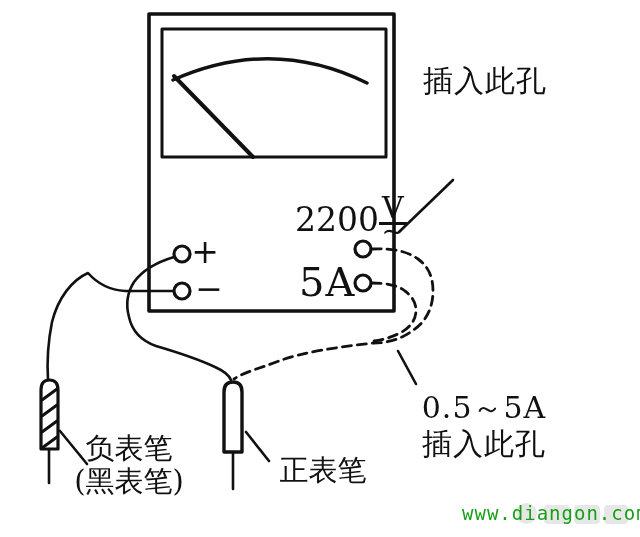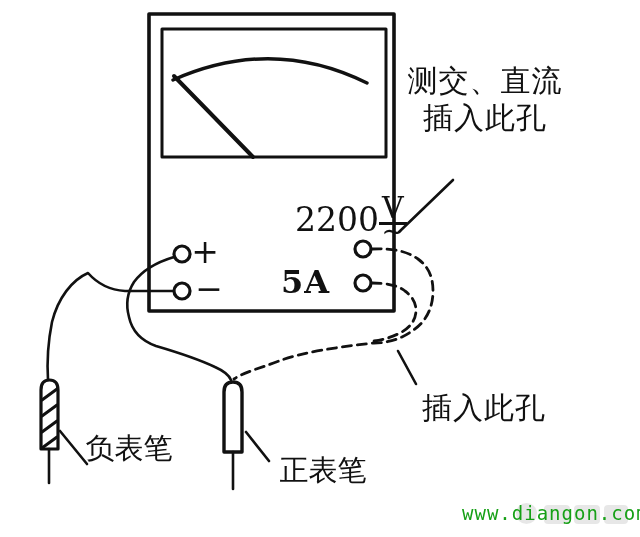--- a/index.html
+++ b/index.html
@@ -26,21 +26,21 @@
   .anno-top{left:383px;top:62px;width:204px;}
   .anno-bottom{left:383px;top:390px;width:202px;line-height:36px;}
   .probe-label{font-size:29px;line-height:33px;}
   .neg-label{left:52px;top:432px;width:154px;}
   .pos-label{left:245px;top:456px;width:156px;font-family:Liberation Mono, monospace;}
   .range-label{left:295px;top:203px;display:flex;align-items:flex-start;}
   .range-num{font-size:33px;line-height:33px;}
   .vac{display:flex;flex-direction:column;align-items:center;margin-top:-9px;}
   .vac .v{font-size:30px;line-height:28px;border-bottom:3px solid var(--line);padding:0 3px;}
   .vac .tilde{font-size:27px;line-height:13px;}
-  .label-5a{left:281px;top:265px;font-size:32px;line-height:34px;letter-spacing:1px;font-weight:bold;}
+  .label-5a{left:299px;top:265px;font-size:40px;line-height:34px;letter-spacing:1px;}
   .plus-sign{left:205px;top:253px;font-size:33px;transform:translate(-50%,-54%);}
   .minus-sign{left:209px;top:290px;font-size:33px;transform:translate(-50%,-54%);}
   .wm-url{
     left:462px;top:502px;
     font-family:"DejaVu Sans Mono","Liberation Mono",monospace;
     font-size:19px;letter-spacing:1px;color:var(--green);
   }
   .wm-gray{position:absolute;left:516px;top:500px;width:124px;height:26px;opacity:.55;}
   .wm-gray .dot{position:absolute;left:0;top:3px;width:21px;height:21px;border-radius:50%;background:var(--wm-gray);}
   .wm-gray .blk{position:absolute;top:5px;width:26px;height:19px;border-radius:4px;background:var(--wm-gray);}
@@ -94,30 +94,31 @@
     <span class="range-num">2200</span>
     <span class="vac">
       <span class="v">V</span>
       <span class="tilde">~</span>
     </span>
   </div>
 
   <span class="txt label-5a">5A</span>
 
   <div class="txt center anno anno-top">
-    <div>测交、直流</div>
     <div>插入此孔</div>
   </div>
 
   <div class="txt center anno anno-bottom">
+    <div>0.5～5A</div>
     <div>插入此孔</div>
   </div>
 
   <div class="txt center probe-label neg-label">
     <div>负表笔</div>
+    <div>(黑表笔)</div>
   </div>
   <div class="txt center probe-label pos-label">
     <div>正表笔</div>
   </div>
 
   <div class="wm-gray">
     <span class="dot"></span>
     <span class="blk b1"></span>
     <span class="blk b2"></span>
     <span class="blk b3"></span>

